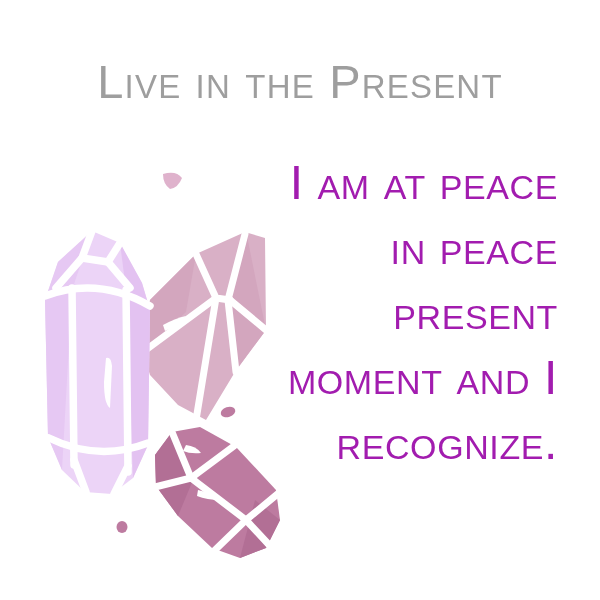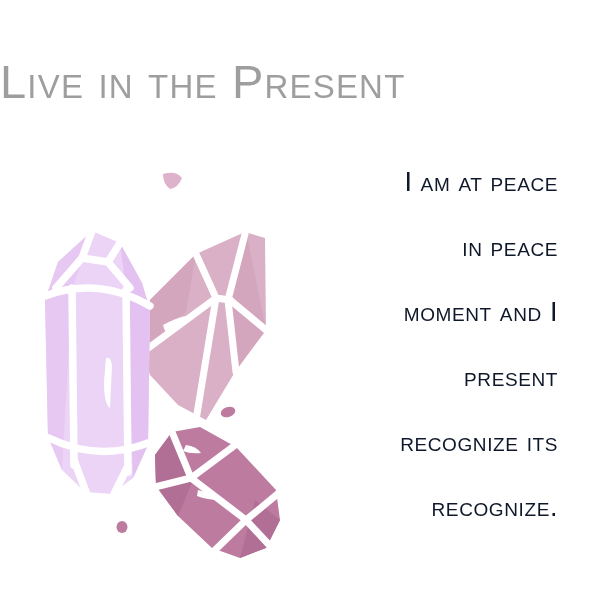--- a/index.html
+++ b/index.html
@@ -18,41 +18,41 @@
     width: 600px;
     height: 600px;
     background: #ffffff;
     overflow: hidden;
   }
   #title {
     position: absolute;
     left: 0;
     top: 58px;
     width: 600px;
-    text-align: left;
+    text-align: center;
     font-family: "Liberation Sans", sans-serif;
     font-variant: small-caps;
     font-size: 47px;
     letter-spacing: 1.2px;
     color: #9e9e9e;
     font-weight: 400;
     line-height: 1;
     white-space: nowrap;
   }
   #affirmation {
     position: absolute;
     right: 42px;
     top: 150px;
     width: 290px;
     text-align: right;
     font-family: "Liberation Sans", sans-serif;
     font-variant: small-caps;
-    font-size: 27px;
+    font-size: 48px;
     letter-spacing: 0.6px;
-    color: #0f172a;
+    color: #a21caf;
     font-weight: 400;
   }
   #affirmation .line {
     display: block;
     height: 65px;
     line-height: 65px;
     white-space: nowrap;
   }
   #crystals {
     position: absolute;
@@ -66,23 +66,22 @@
 </head>
 <body>
 
 <div id="poster">
 
   <div id="title">Live in the Present</div>
 
   <div id="affirmation">
     <span class="line">I am at peace</span>
     <span class="line">in peace</span>
+    <span class="line">present</span>
     <span class="line">moment and I</span>
-    <span class="line">present</span>
-    <span class="line">recognize its</span>
     <span class="line">recognize.</span>
   </div>
 
   <svg id="crystals" viewBox="0 0 600 600" xmlns="http://www.w3.org/2000/svg">
 
     <g>
 
       <path fill="#d9b0c6" d="M 245 232
                L 265 238
                L 266 330

